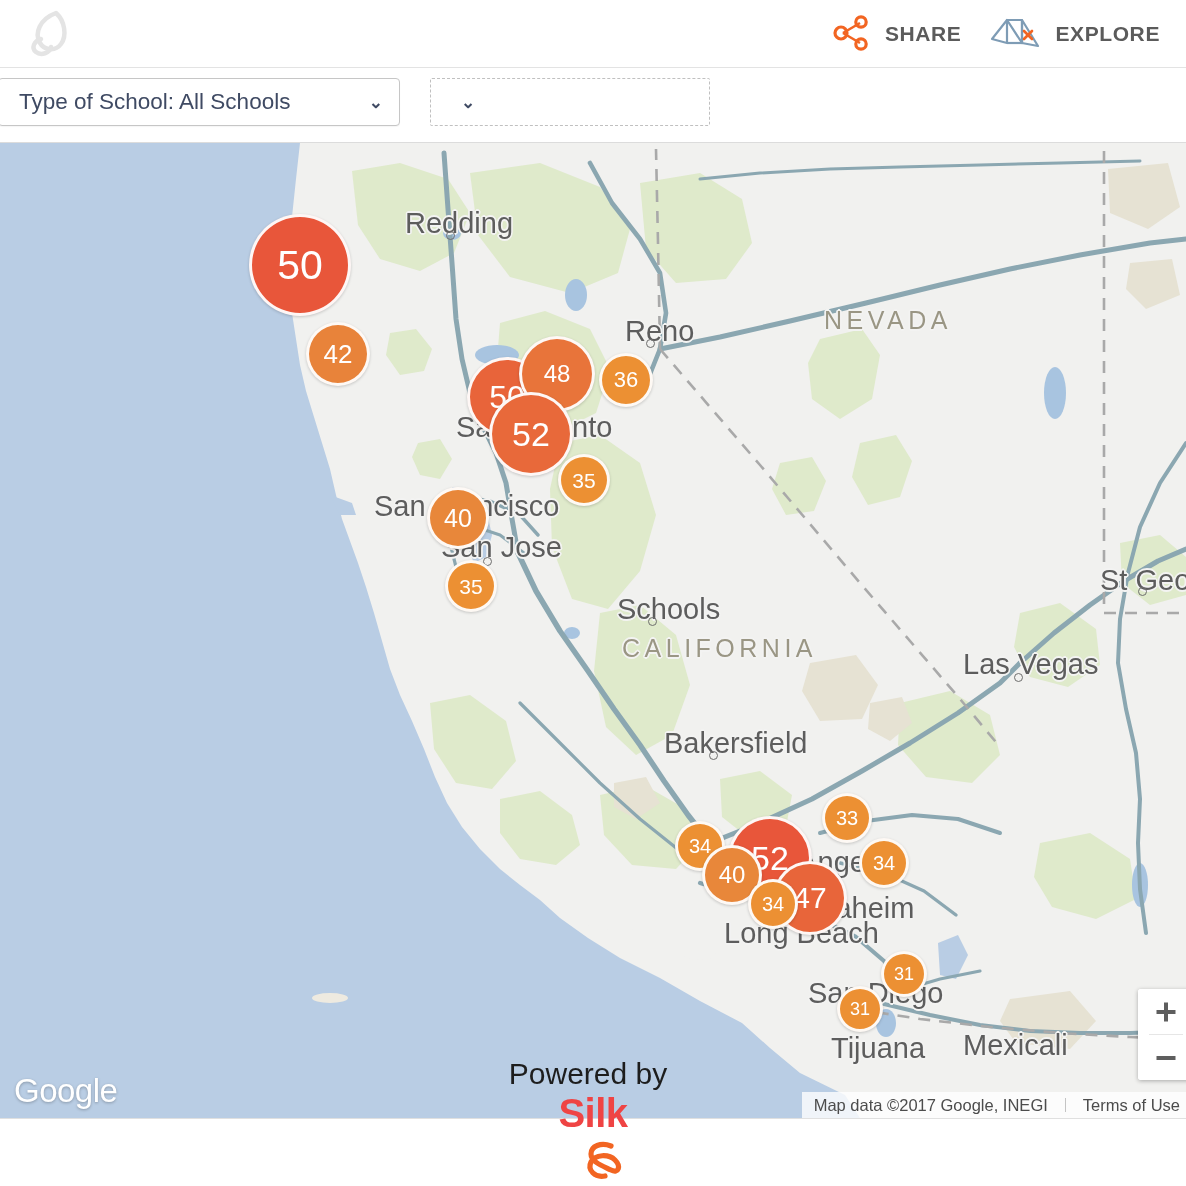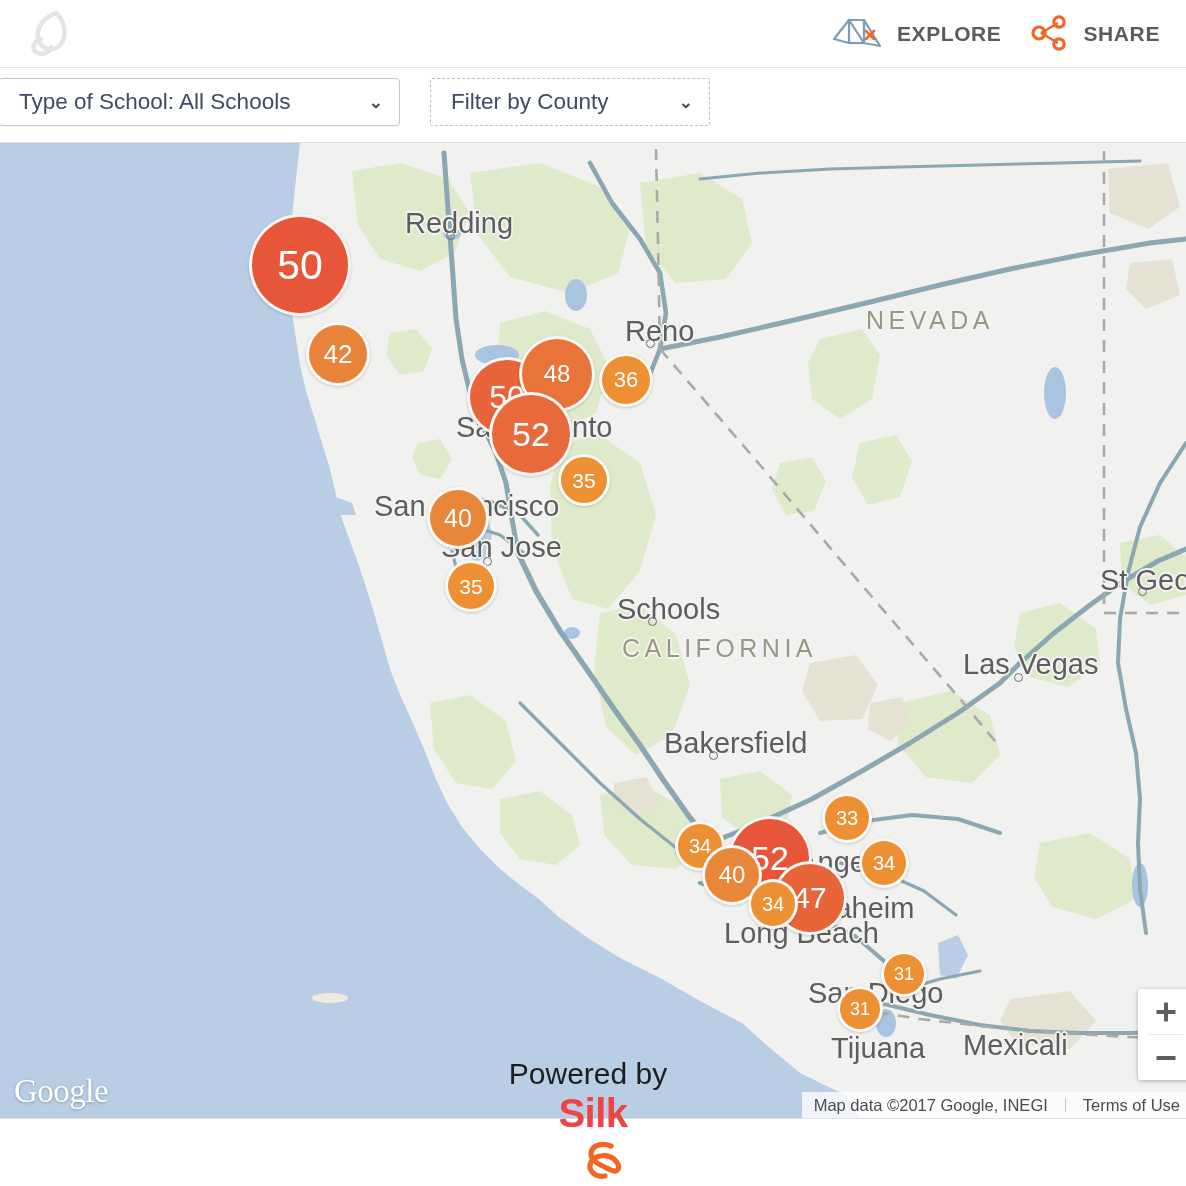--- a/index.html
+++ b/index.html
@@ -138,21 +138,21 @@
     cursor: pointer;
     box-shadow: 0 1px 3px rgba(0,0,0,0.18);
   }
   .marker span { pointer-events: none; line-height: 1; }
 
   
   .gwatermark {
     position: absolute; left: 14px; bottom: 8px;
     font-size: 33px;
     color: #ffffff;
-    font-family: Liberation Serif, serif;
+    font-family: Liberation Sans, sans-serif;
     letter-spacing: -0.5px;
     text-shadow: 0 1px 3px rgba(0,0,0,0.28);
     pointer-events: none;
   }
   
   .attrib {
     position: absolute; right: 0; bottom: 0;
     height: 26px;
     background: rgba(255,255,255,0.78);
     display: flex; align-items: center;
@@ -220,62 +220,61 @@
   <div class="header">
 
     <div class="logo-wrap">
       <svg width="56" height="56" viewBox="0 0 56 56" aria-hidden="true">
         <path d="M34 6 C18 12, 12 26, 18 36 C22 43, 33 45, 39 37 C45 29, 43 14, 34 6 Z" fill="none" stroke="#e4e4e4" stroke-width="4.5" stroke-linejoin="round"></path>
         <path d="M19 32 C12 34, 9 41, 14 45 C19 49, 28 46, 29 40" fill="none" stroke="#e4e4e4" stroke-width="4.5" stroke-linecap="round"></path>
       </svg>
     </div>
 
     <div class="header-actions">
+
+      <button class="hdr-btn">
+        <span>
+          <svg width="40" height="40" viewBox="0 0 40 40" aria-hidden="true">
+            <line x1="12" y1="20" x2="29" y2="10" stroke="#f26522" stroke-width="2.6"></line>
+            <line x1="12" y1="20" x2="29" y2="30" stroke="#f26522" stroke-width="2.6"></line>
+            <circle cx="10" cy="20" r="6" fill="none" stroke="#f26522" stroke-width="3.2"></circle>
+            <circle cx="30" cy="9" r="5.2" fill="none" stroke="#f26522" stroke-width="3.2"></circle>
+            <circle cx="30" cy="31" r="5.2" fill="none" stroke="#f26522" stroke-width="3.2"></circle>
+          </svg>
+        </span>
+        <span class="label">SHARE</span>
+      </button>
 
       <button class="hdr-btn">
         <span>
           <svg width="52" height="42" viewBox="0 0 52 42" aria-hidden="true">
             <path d="M3 27 L18 8 L18 31 L3 27 Z" fill="none" stroke="#7e9cb5" stroke-width="2.2" stroke-linejoin="round"></path>
             <path d="M18 8 L33 31 L33 8 L18 8 Z" fill="none" stroke="#7e9cb5" stroke-width="2.2" stroke-linejoin="round"></path>
             <path d="M33 8 L49 34 L33 31 Z" fill="none" stroke="#7e9cb5" stroke-width="2.2" stroke-linejoin="round"></path>
             <path d="M18 31 L33 31" fill="none" stroke="#7e9cb5" stroke-width="2.2"></path>
             <g stroke="#f26522" stroke-width="2.6" stroke-linecap="round">
               <line x1="35" y1="19" x2="43" y2="27"></line>
               <line x1="43" y1="19" x2="35" y2="27"></line>
             </g>
           </svg>
         </span>
         <span class="label">EXPLORE</span>
       </button>
 
-      <button class="hdr-btn">
-        <span>
-          <svg width="40" height="40" viewBox="0 0 40 40" aria-hidden="true">
-            <line x1="12" y1="20" x2="29" y2="10" stroke="#f26522" stroke-width="2.6"></line>
-            <line x1="12" y1="20" x2="29" y2="30" stroke="#f26522" stroke-width="2.6"></line>
-            <circle cx="10" cy="20" r="6" fill="none" stroke="#f26522" stroke-width="3.2"></circle>
-            <circle cx="30" cy="9" r="5.2" fill="none" stroke="#f26522" stroke-width="3.2"></circle>
-            <circle cx="30" cy="31" r="5.2" fill="none" stroke="#f26522" stroke-width="3.2"></circle>
-          </svg>
-        </span>
-        <span class="label">SHARE</span>
-      </button>
-
     </div>
   </div>
 
   <div class="filterbar">
 
     <div class="select-solid">
       <span class="select-label">Type of School: All Schools</span>
       <span class="caret">⌄</span>
     </div>
 
     <div class="select-dashed">
-      <span class="select-label">Filter by County</span>
       <span class="caret">⌄</span>
     </div>
 
   </div>
 
   <div class="map">
 
     <svg class="map-svg" width="1186" height="975" viewBox="0 0 1186 975" aria-hidden="true">
 
       <rect x="0" y="0" width="1186" height="975" fill="#b9cde4"></rect>
@@ -391,21 +390,21 @@
       </g>
     </svg>
 
     <div>
       <div class="map-label city" style="left:405px;  top:64px;">Redding</div>
       <div class="city-dot" style="left:446px;  top:88px;"></div>
 
       <div class="map-label city" style="left:625px;  top:172px;">Reno</div>
       <div class="city-dot" style="left:646px;  top:196px;"></div>
 
-      <div class="map-label region" style="left:824px;  top:163px;margin-left:42px;">NEVADA</div>
+      <div class="map-label region" style="left:824px;  top:163px;">NEVADA</div>
 
       <div class="map-label city" style="left:456px;  top:268px;">Sacramento</div>
 
       <div class="map-label city" style="left:374px;  top:347px;">San Francisco</div>
 
       <div class="map-label city" style="left:441px;  top:388px;">San Jose</div>
       <div class="city-dot" style="left:483px;  top:414px;"></div>
 
       <div class="map-label city" style="left:617px;  top:450px;">Schools</div>
       <div class="city-dot" style="left:648px;  top:474px;"></div>

